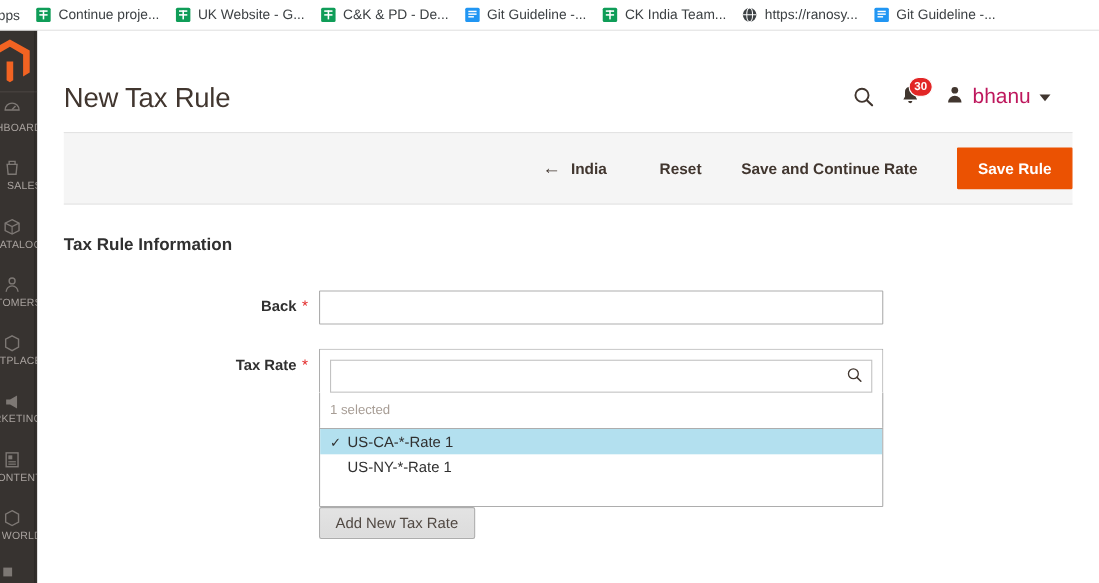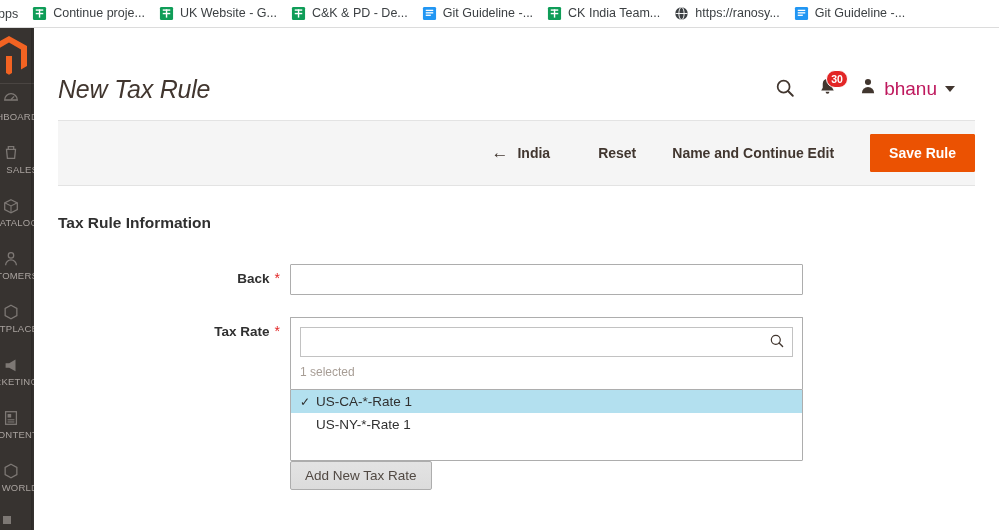--- a/index.html
+++ b/index.html
@@ -89,21 +89,20 @@
     display: flex; align-items: center;
     padding: 30px 24px 0 24px;
     height: 92px;
   }
   .page-title {
     font-size: 25px;
     font-weight: 400;
     color: #41362f;
     flex: 1;
     letter-spacing: -0.2px;
-    font-style: italic;
   }
   .header-actions {
     display: flex; align-items: flex-start; gap: 22px;
     padding-right: 20px;
     margin-top: 2px;
   }
   .hdr-search { cursor: pointer; }
   .hdr-bell { position: relative; cursor: pointer; }
   .bell-badge {
     position: absolute; top: -7px; left: 8px;
@@ -498,21 +497,21 @@
     </div>
   </div>
 
   <div class="page-actions-wrap">
     <div class="page-actions">
       <button class="btn-link back">
         <span class="arrow-left">←</span>
         <span>India</span>
       </button>
       <button class="btn-link">Reset</button>
-      <button class="btn-link">Name and Continue Edit</button>
+      <button class="btn-link">Save and Continue Rate</button>
       <button class="btn-primary">Save Rule</button>
     </div>
   </div>
 
   <div class="form-area">
     <div class="section-title">Tax Rule Information</div>
 
     <div class="field-row">
       <div class="field-label-col">
         <span class="field-label">Back</span>

